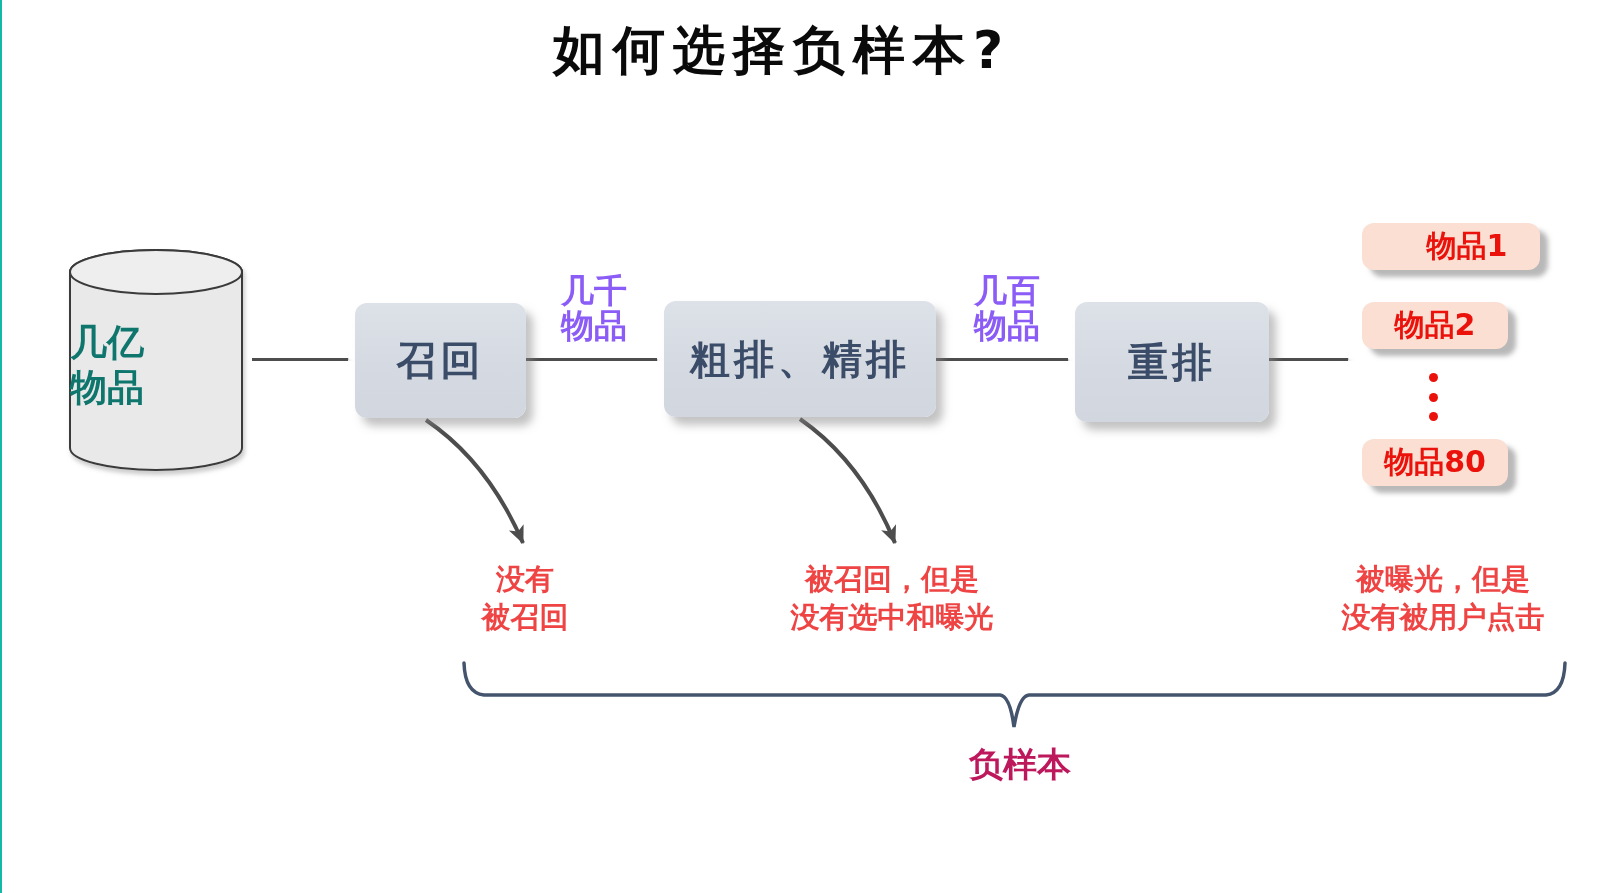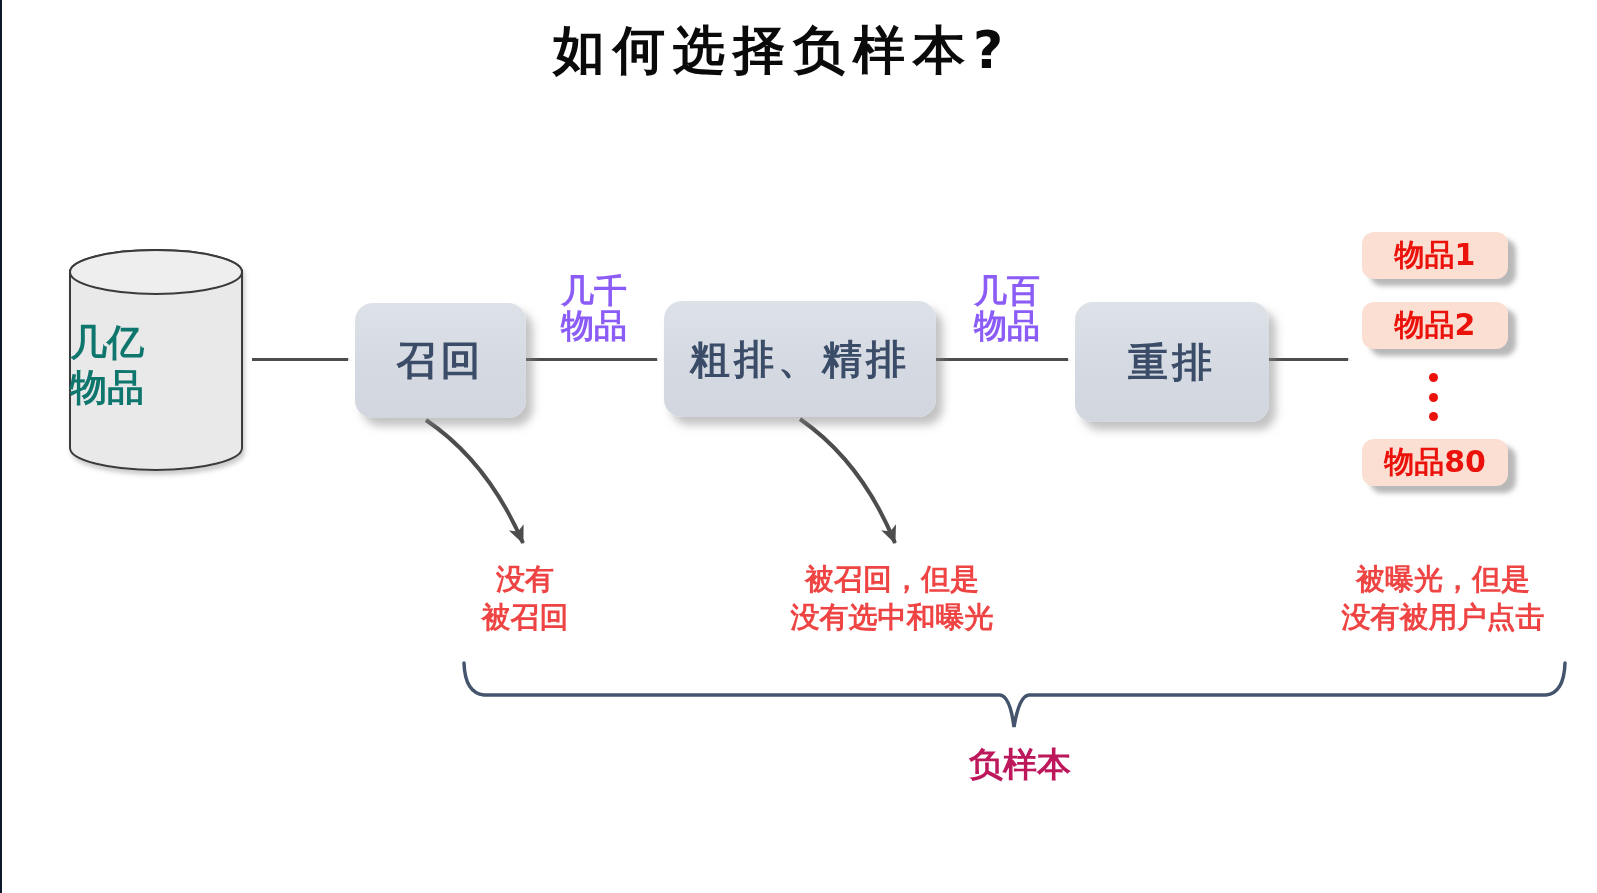--- a/index.html
+++ b/index.html
@@ -1,53 +1,53 @@
 <!DOCTYPE html>
 <html><head>
 <meta charset="utf-8">
 <style>
   html,body{margin:0;padding:0;background:#ffffff;}
   .canvas{
     position:relative;width:1597px;height:893px;background:#ffffff;
     font-family:"DejaVu Sans",sans-serif;overflow:hidden;
-    border-left:2px solid #0f172a;box-sizing:border-box;
+    border-left:2px solid #14b8a6;box-sizing:border-box;
   }
   .abs{position:absolute;}
   .title{
     left:0;top:16px;width:1560px;text-align:center;
     font-size:52px;font-weight:700;color:#0a0a0a;letter-spacing:8px;
   }
   svg.layer{position:absolute;left:0;top:0;width:1597px;height:893px;}
   .cyl-label{
     left:68px;top:320px;width:172px;text-align:left;
     color:#0f766e;font-size:37px;font-weight:700;line-height:45px;
   }
   .stage{
     background:linear-gradient(180deg,#dde1e8 0%,#d5d9e1 55%,#d2d6de 100%);
-    border-radius:18px;
+    border-radius:12px;
     box-shadow:7px 8px 8px rgba(135,135,135,0.5);
     display:flex;align-items:center;justify-content:center;
     color:#3b4c68;font-size:40px;font-weight:700;letter-spacing:4px;
   }
   .stage1{left:353px;top:303px;width:171px;height:115px;}
   .stage2{left:662px;top:301px;width:272px;height:116px;}
   .stage3{left:1073px;top:302px;width:194px;height:120px;}
   .edge-label{
     width:170px;text-align:center;color:#8b5cf6;
     font-size:33px;font-weight:700;line-height:35px;top:273px;
   }
   .edge-label.e1{left:507px;}
   .edge-label.e2{left:920px;}
   .item-card{
     left:1360px;width:146px;height:47px;background:#fbdfd2;border-radius:12px;
     box-shadow:8px 7px 5px rgba(125,125,125,0.55);
     display:flex;align-items:center;justify-content:center;
     color:#ea120b;font-size:30px;font-weight:700;
   }
-  .item1{top:232px;} .item2{top:302px;} .item80{top:439px;}
+  .item1{top:223px;padding-left:32px;} .item2{top:302px;} .item80{top:439px;}
   .vdots{left:1427px;top:373px;width:10px;height:48px;
     display:flex;flex-direction:column;justify-content:space-between;}
   .vdots span{width:9px;height:9px;border-radius:50%;background:#ea120b;}
   .annotation{
     text-align:center;color:#ef4444;font-size:29px;font-weight:700;
     line-height:38px;top:560px;
   }
   .ann1{left:408px;width:230px;}
   .ann2{left:735px;width:310px;}
   .ann3{left:1286px;width:310px;}

